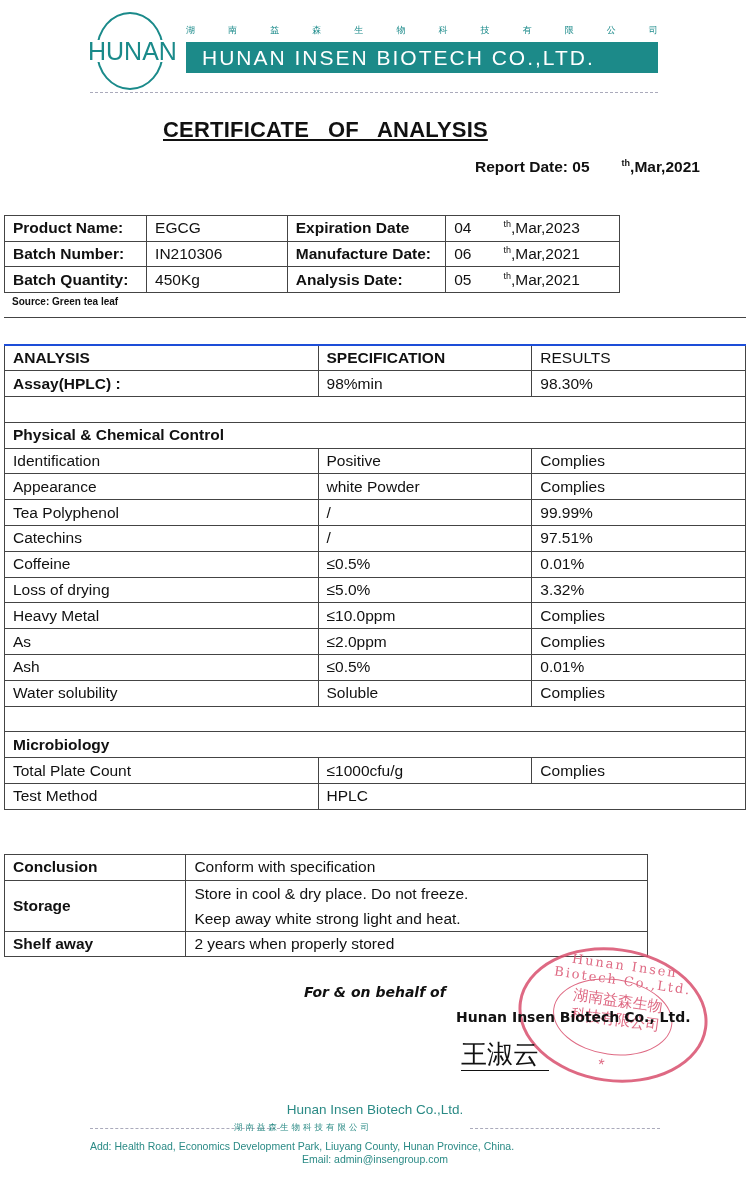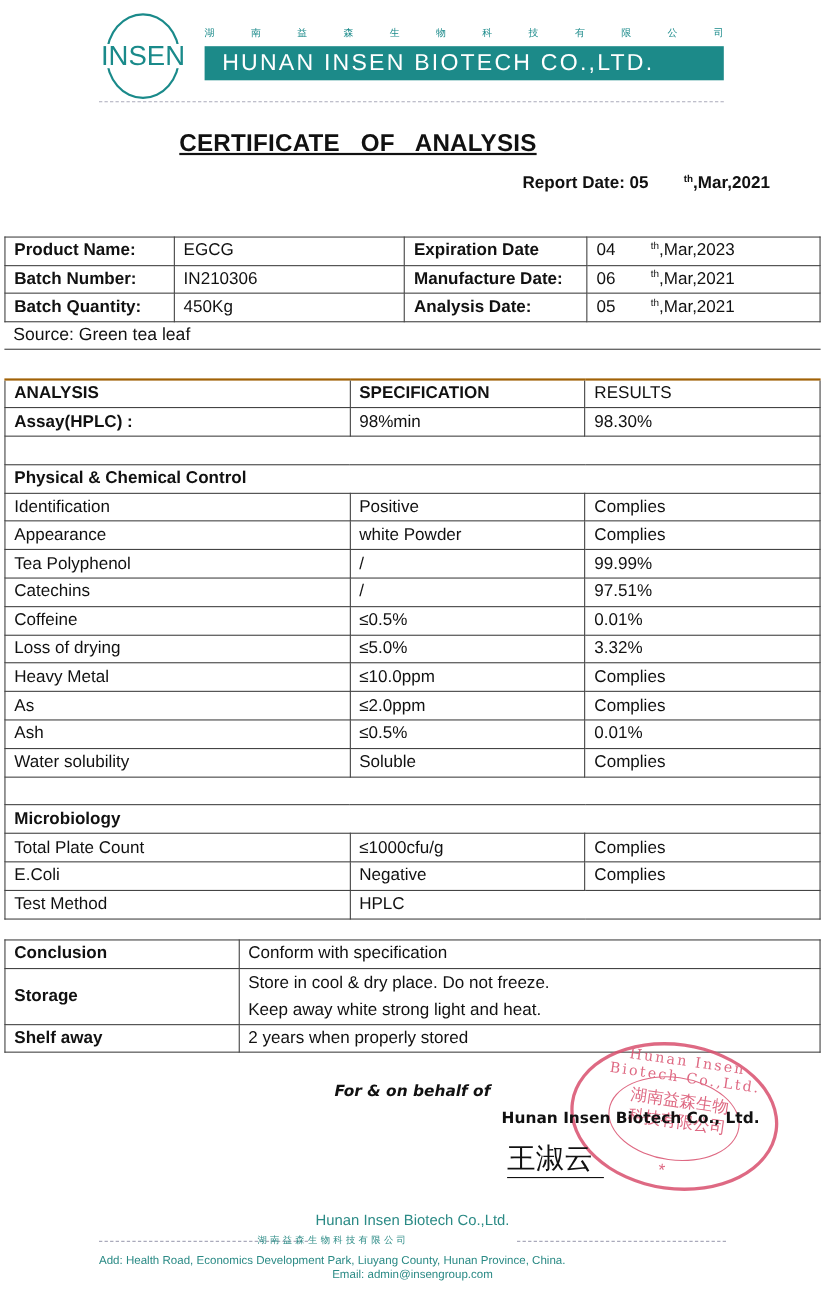--- a/index.html
+++ b/index.html
@@ -16,29 +16,29 @@
   .dotline { position: absolute; height: 0; border-top: 1px dashed #aab; }
 
   .title { position: absolute; left: 163px; top: 117px; font-size: 22px; font-weight: bold; text-decoration: underline; white-space: pre; letter-spacing: 0.2px; }
   .report-date { position: absolute; left: 475px; top: 158px; font-size: 15.5px; font-weight: bold; }
   sup { font-size: 9px; vertical-align: super; line-height: 0; padding-left: 32px; }
 
   table { position: absolute; border-collapse: collapse; font-size: 15.5px; }
   td { border: 1px solid #444; padding: 0 8px; height: 25.7px; white-space: nowrap; vertical-align: middle; }
   .b { font-weight: bold; }
 
-  #info { left: 4px; top: 215px; width: 742px; }
-  .source { position: absolute; left: 12px; top: 296px; font-size: 16px; font-weight: normal; }
+  #info { left: 4px; top: 215px; width: 616px; }
+  .source { position: absolute; left: 12px; top: 296px; font-size: 10px; font-weight: bold; }
   .src-line { position: absolute; left: 4px; top: 317px; width: 742px; border-top: 1px solid #444; }
 
   #analysis { left: 4px; top: 344px; width: 742px; }
   #analysis td { height: 25.8px; }
-  #analysis tr.top td { border-top: 2px solid #a16207; }
-
-  #summary { left: 4px; top: 854px; width: 742px; }
+  #analysis tr.top td { border-top: 2px solid #1d4ed8; }
+
+  #summary { left: 4px; top: 854px; width: 644px; }
   #summary td { height: 25.6px; }
   #summary .two { line-height: 25px; padding-top: 0; }
 
   .behalf { position: absolute; left: 304px; top: 984px; font-size: 15.5px; font-weight: bold; font-style: italic; font-family: "DejaVu Sans", sans-serif; font-size: 14px; }
   .company-sig { position: absolute; left: 456px; top: 1009px; font-family: "DejaVu Sans", sans-serif; font-weight: bold; font-size: 14px; }
   .signature { position: absolute; left: 461px; top: 1038px; font-family: "DejaVu Sans", sans-serif; font-size: 26px; border-bottom: 1.5px solid #111; padding-right: 10px; line-height: 32px; }
 
   .stamp { position: absolute; left: 518px; top: 948px; width: 190px; height: 134px; border: 3px solid #d9506e; border-radius: 50%; transform: rotate(8deg); opacity: 0.85; }
   .stamp-inner { position: absolute; left: 32px; top: 28px; width: 120px; height: 76px; border: 1.5px solid #d9506e; border-radius: 50%; }
   .stamp-cn { position: absolute; left: 40px; top: 40px; width: 110px; text-align: center; font-family: "DejaVu Sans", sans-serif; font-size: 15px; color: #d9506e; line-height: 19px; }
@@ -49,21 +49,21 @@
   .footer-cn { position: absolute; left: 0; width: 606px; top: 1122px; text-align: center; font-family: "DejaVu Sans", sans-serif; font-size: 8.5px; color: #2a8a85; letter-spacing: 3px; }
   .footer-addr { position: absolute; left: 0; width: 604px; top: 1140px; text-align: center; font-size: 10.5px; color: #2a8a85; }
   .footer-email { position: absolute; left: 0; width: 750px; top: 1153px; text-align: center; font-size: 10.5px; color: #2a8a85; }
 </style>
 </head>
 <body>
 
 <div class="logo">
   <div class="logo-ring"></div>
   <div class="logo-gap"></div>
-  <div class="logo-text">INSEN</div>
+  <div class="logo-text">HUNAN</div>
 </div>
 <div class="cn-row">
   <span>湖</span>
   <span>南</span>
   <span>益</span>
   <span>森</span>
   <span>生</span>
   <span>物</span>
   <span>科</span>
   <span>技</span>
@@ -187,25 +187,20 @@
       </tr>
   <tr>
     <td colspan="3" class="b">Microbiology</td>
   </tr>
   <tr>
         <td>Total Plate Count</td>
         <td>≤1000cfu/g</td>
         <td>Complies</td>
       </tr>
   <tr>
-        <td>E.Coli</td>
-        <td>Negative</td>
-        <td>Complies</td>
-      </tr>
-  <tr>
     <td>Test Method</td>
     <td colspan="2">HPLC</td>
   </tr>
 </tbody>
   </table>
 
 <table id="summary">
   <colgroup>
       <col style="width:213px">
       <col style="width:529px">

